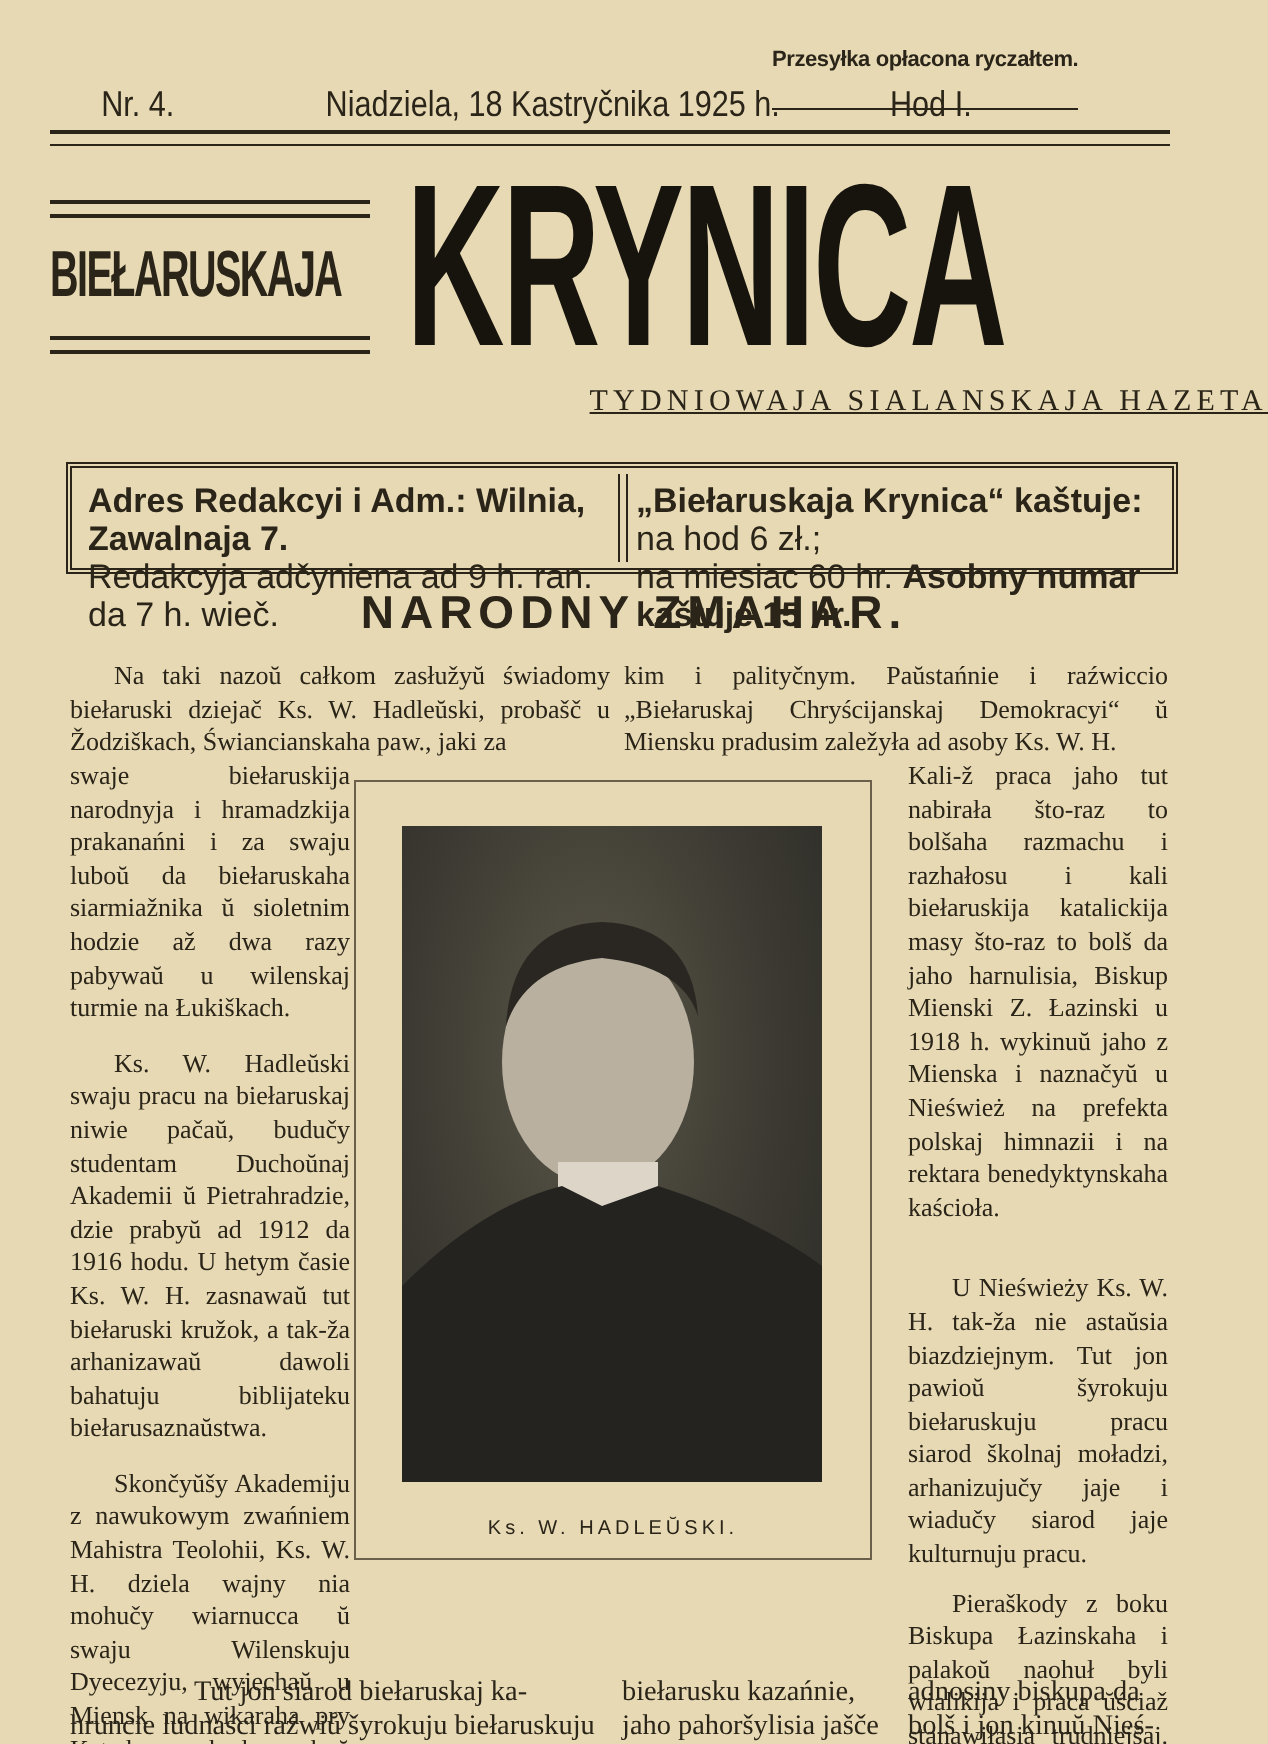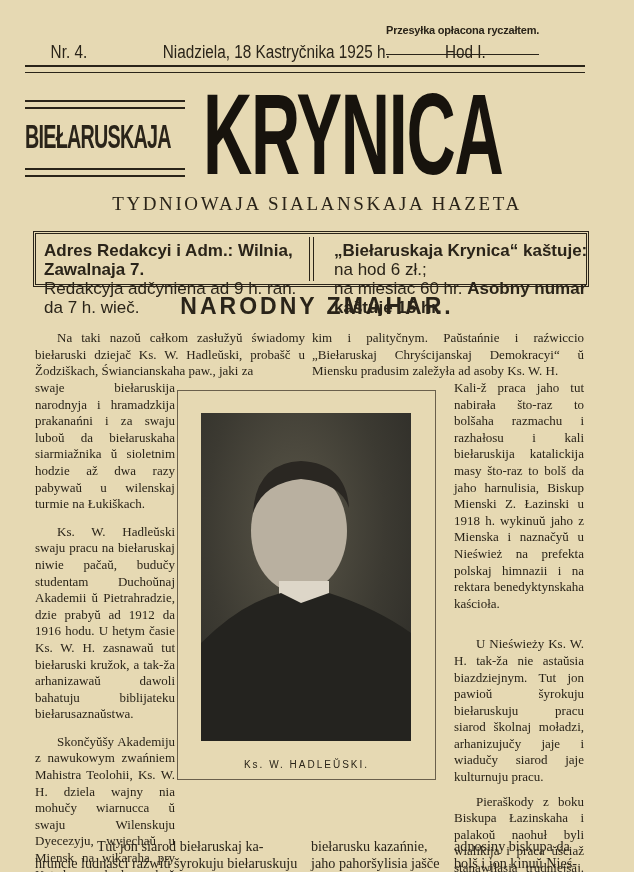--- a/index.html
+++ b/index.html
@@ -34,30 +34,30 @@
     transform-origin:left top; white-space:nowrap;
   }
   .krynica {
     left:203px; top:76px; width:380px;
     font-family:"Liberation Sans", sans-serif; font-weight:bold;
     font-size:110px; line-height:110px; letter-spacing:-2px;
     transform:scaleX(0.62) scaleY(1.05); transform-origin:left top;
     color:#17130d; white-space:nowrap;
   }
   .subtitle {
-    left:0; width:634px; top:193px; text-align:center;
-    font-size:19px; letter-spacing:2.6px;
+    left:0; width:634px; top:193px; text-align:right;
+    font-size:15px; letter-spacing:2.6px;text-decoration:underline;
   }
   .info-box {
     left:33px; top:231px; width:550px; height:50px;
     border:3px double #2a2419;
     font-family:"Liberation Sans", sans-serif; font-size:17px;
   }
   .info-left { position:absolute; left:8px; top:7px; width:262px; line-height:19px; }
-  .info-right { position:absolute; left:282px; top:7px; width:262px; line-height:19px;margin-left:16px; }
+  .info-right { position:absolute; left:282px; top:7px; width:262px; line-height:19px; }
   .info-divider { position:absolute; left:273px; top:3px; bottom:3px; width:3px; border-left:1px solid #2a2419; border-right:1px solid #2a2419; }
   .b { font-weight:bold; }
   .headline {
     left:0; width:634px; top:293px; text-align:center;
     font-family:"Liberation Sans", sans-serif; font-weight:bold;
     font-size:23px; letter-spacing:3px;
   }
   .col { font-size:13px; line-height:16.6px; text-align:justify; }
   .col p { margin:0; text-indent:22px; }
   .col p + p { margin-top:11px; }

